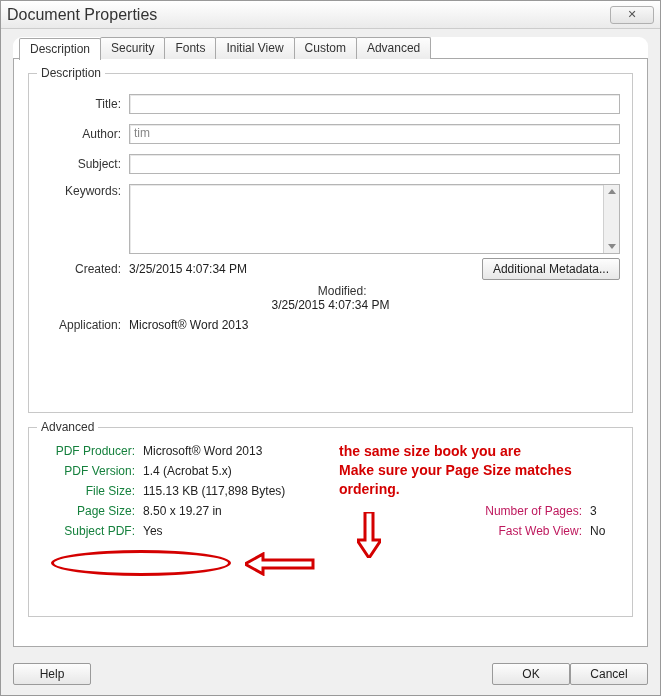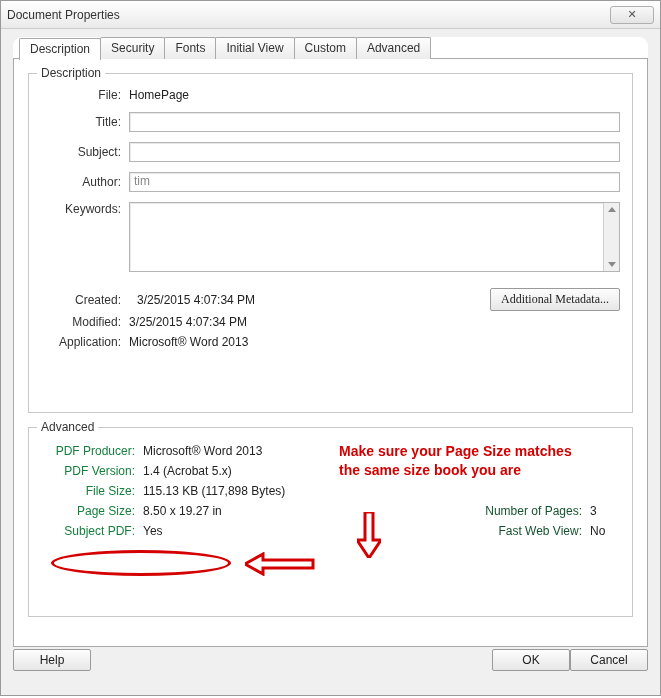--- a/index.html
+++ b/index.html
@@ -20,21 +20,21 @@
     background: linear-gradient(#fdfdfd,#f5f5f5 28px,#f0f0f0 28px);
   }
   .titlebar {
     height: 28px;
     display: flex;
     align-items: center;
     padding: 0 6px;
     background: linear-gradient(#fff,#eaeaea);
     border-bottom: 1px solid #ccc;
   }
-  .titlebar-text { flex: 1; font-size: 12px; color: #333; }
+  .titlebar-text { flex: 1; font-size: 16px; color: #333; }
   .win-close {
     width: 44px; height: 18px;
     border: 1px solid #b0b0b0;
     border-radius: 3px;
     background: linear-gradient(#f8f8f8,#e4e4e4);
     display: flex; align-items: center; justify-content: center;
     font-size: 11px; color: #555;
   }
   .content {
     position: absolute;
@@ -126,30 +126,30 @@
     border: 1px solid #9a9a9a;
     background: linear-gradient(#fdfdfd,#e7e7e7);
     padding: 3px 12px;
     border-radius: 2px;
     color: #222;
     cursor: default;
     min-width: 70px;
     text-align: center;
   }
   .created-row { display:flex; align-items:center; margin-top:8px; }
-  .meta-btn { margin-left: auto; padding: 3px 10px; font-family: Liberation Serif, serif; }
+  .meta-btn { margin-left: auto; padding: 3px 10px; }
   
   .adv .lbl2 { width: 102px; text-align: right; padding-right: 8px; color:#15803d; display:inline-block; }
   .adv .val2 { color:#222; }
   .adv .line { display:flex; align-items:center; margin: 6px 0; }
-  .adv .rlbl { text-align:right; color:#14532d; padding-right:8px; }
+  .adv .rlbl { text-align:right; color:#be185d; padding-right:8px; }
   
   .bottombar {
     position: absolute;
-    left: 12px; right: 12px; bottom: 24px;
+    left: 12px; right: 12px; bottom: 10px;
     display: flex;
     align-items: center;
   }
   .bottombar .btn { min-width: 78px; }
   .spacer { flex: 1; }
   
   .red-ellipse {
     position: absolute;
     border: 3px solid #d40000;
     border-radius: 50%;
@@ -187,49 +187,45 @@
       <div class="tab">Initial View</div>
       <div class="tab">Custom</div>
       <div class="tab">Advanced</div>
     </div>
 
     <div class="tabpage">
 
       <div class="fieldset" style="height:340px;">
         <span class="legend">Description</span>
 
-        <div class="row">
-          <span class="lbl">File:</span>
-          <span class="val">HomePage</span>
-        </div>
         <div class="row" style="margin-top:10px;align-items:center;">
           <span class="lbl">Title:</span>
           <div class="textfield"></div>
         </div>
         <div class="row" style="margin-top:10px;">
+          <span class="lbl">Author:</span>
+          <div class="textfield ro">tim</div>
+        </div>
+        <div class="row" style="margin-top:10px;">
           <span class="lbl">Subject:</span>
           <div class="textfield"></div>
-        </div>
-        <div class="row" style="margin-top:10px;">
-          <span class="lbl">Author:</span>
-          <div class="textfield ro">tim</div>
         </div>
         <div class="row" style="align-items:flex-start; margin-top:10px;">
           <span class="lbl">Keywords:</span>
           <div class="textarea">
             <div class="scroll"></div>
           </div>
         </div>
 
-        <div class="created-row" style="margin-top:16px;gap:8px;">
+        <div class="created-row" style="margin-top:4px;">
           <span class="lbl">Created:</span>
           <span class="val">3/25/2015 4:07:34 PM</span>
           <div class="btn meta-btn">Additional Metadata...</div>
         </div>
-        <div class="row" style="">
+        <div class="row" style="flex-direction:column;">
           <span class="lbl">Modified:</span>
           <span class="val">3/25/2015 4:07:34 PM</span>
         </div>
         <div class="row" style="margin-top:6px;">
           <span class="lbl">Application:</span>
           <span class="val">Microsoft® Word 2013</span>
         </div>
       </div>
 
       <div class="fieldset adv" style="height:190px; position:relative;">
@@ -266,22 +262,23 @@
 
         <svg class="red-arrow" style="left:216px; top:124px; width:70px; height:24px;" viewBox="0 0 70 24">
           <polygon points="0,12 18,2 18,8 68,8 68,16 18,16 18,22" fill="none" stroke="#d40000" stroke-width="3"></polygon>
         </svg>
 
         <svg class="red-arrow" style="left:328px; top:84px; width:24px; height:46px;" viewBox="0 0 24 46">
           <polygon points="8,0 16,0 16,28 24,28 12,46 0,28 8,28" fill="none" stroke="#d40000" stroke-width="3"></polygon>
         </svg>
 
         <div class="red-text" style="left:310px; top:14px; width:290px;">
+          <div>the same size book you are</div>
           <div>Make sure your Page Size matches</div>
-          <div>the same size book you are</div>
+          <div>ordering.</div>
         </div>
       </div>
 
     </div>
   </div>
 
   <div class="bottombar">
     <div class="btn">Help</div>
     <div class="spacer"></div>
     <div class="btn" style="margin-right:0;">OK</div>

